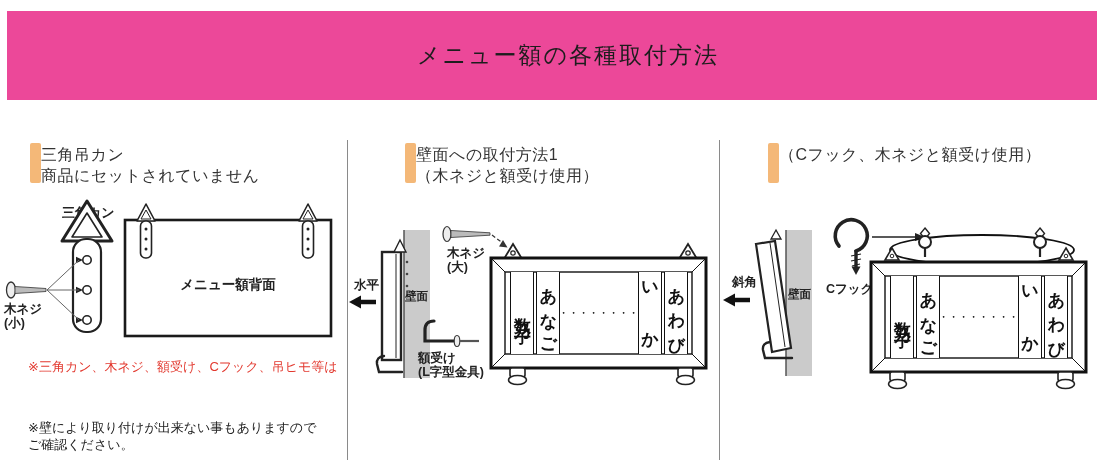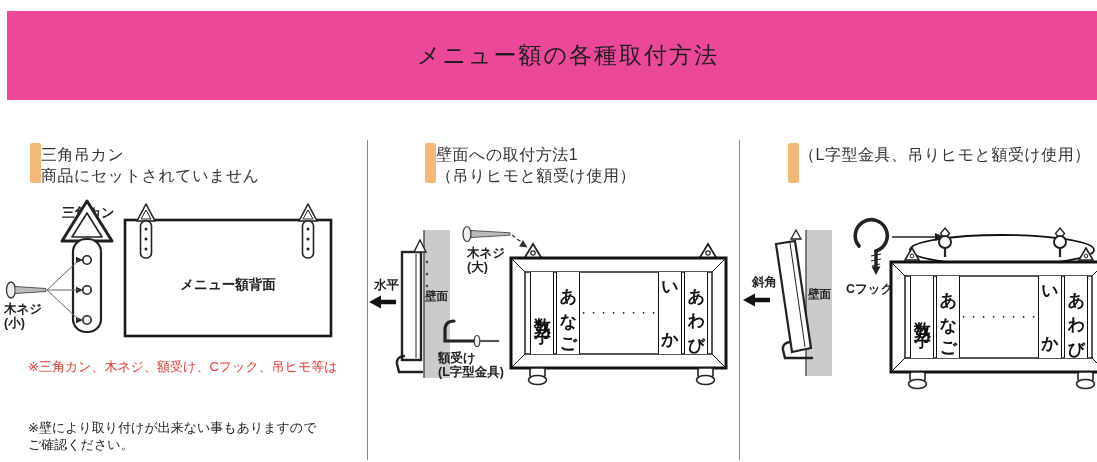--- a/index.html
+++ b/index.html
@@ -4,21 +4,21 @@
 <style>
   html,body{margin:0;padding:0;background:#fff;}
   .stage{position:relative;width:1097px;height:462px;background:#fff;overflow:hidden;
          font-family:"Liberation Sans","DejaVu Sans",sans-serif;color:#222;}
   
   .banner{position:absolute;left:7px;top:11px;width:1082px;height:89px;background:#ec4899;
           display:flex;align-items:center;justify-content:center;padding-left:20px;}
   .banner-title{font-size:23px;letter-spacing:2px;color:#1d1d1d;}
   
   .panel{position:absolute;top:140px;height:320px;}
-  .panel.bordered{border-left:1.5px solid #8a8a8a;margin-left:20px;}
+  .panel.bordered{border-left:1.5px solid #8a8a8a;}
   .phead{display:flex;align-items:flex-start;margin-top:3px;}
   .bar{width:11px;height:40px;background:#f4b878;border-radius:2px;flex:0 0 auto;}
   .ptitle{font-size:16px;line-height:21px;color:#333;font-weight:500;letter-spacing:0.5px;padding-top:1px;}
   .dsvg{position:absolute;left:0;}
   
   .note{position:absolute;font-size:13px;line-height:17px;}
   .note-red{color:#e2382e;font-weight:normal;}
   .note-red .indent{padding-left:15px;}
   .note-black{color:#222;}
   
@@ -109,21 +109,21 @@
       <div>※壁により取り付けが出来ない事もありますので</div>
       <div>ご確認ください。</div>
     </div>
   </div>
 
   <div class="panel bordered" style="left:347px;width:372px;">
     <div class="phead" style="margin-left:57px;">
       <div class="bar"></div>
       <div class="ptitle">
         <div>壁面への取付方法1</div>
-        <div>（吊りヒモと額受け使用）</div>
+        <div>（木ネジと額受け使用）</div>
       </div>
     </div>
 
     <svg class="dsvg" style="top:50px;" width="372" height="210" viewBox="0 0 372 210">
 
       <g>
         <rect x="56" y="40" width="26" height="148" fill="#cbcbcb"></rect>
         <line x1="56" y1="40" x2="56" y2="188" stroke="#555" stroke-width="1.5"></line>
         <circle cx="59" cy="72" r="1.3" fill="#444"></circle>
           <circle cx="59" cy="84" r="1.3" fill="#444"></circle>
@@ -191,21 +191,21 @@
     </div>
     <div class="strip" style="left:316px;top:132px;">
       <span class="vtext">あわび</span>
     </div>
   </div>
 
   <div class="panel bordered" style="left:719px;width:378px;">
     <div class="phead" style="margin-left:48px;">
       <div class="bar"></div>
       <div class="ptitle">
-        <div>（L字型金具、吊りヒモと額受け使用）</div>
+        <div>（Cフック、木ネジと額受け使用）</div>
       </div>
     </div>
 
     <svg class="dsvg" style="top:50px;" width="378" height="210" viewBox="0 0 378 210">
 
       <g>
         <rect x="66" y="40" width="26" height="146" fill="#cbcbcb"></rect>
         <line x1="66" y1="40" x2="66" y2="186" stroke="#555" stroke-width="1.5"></line>
       </g>
 

